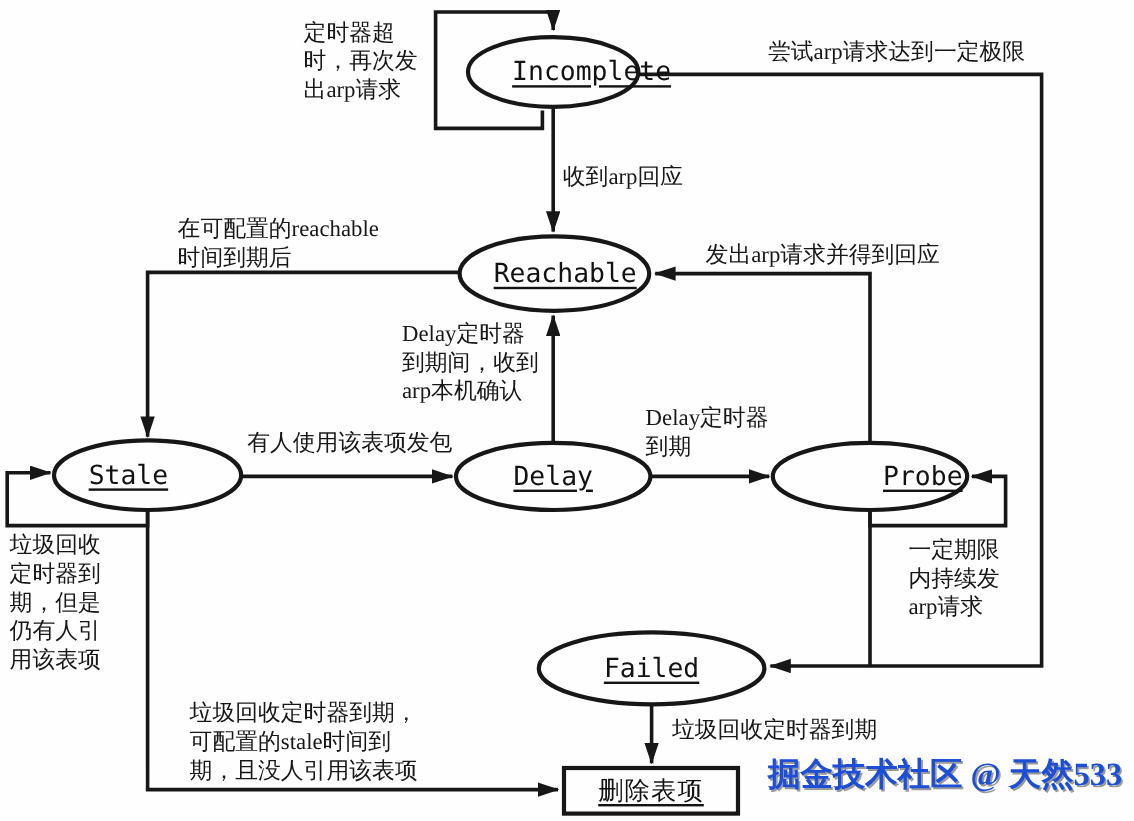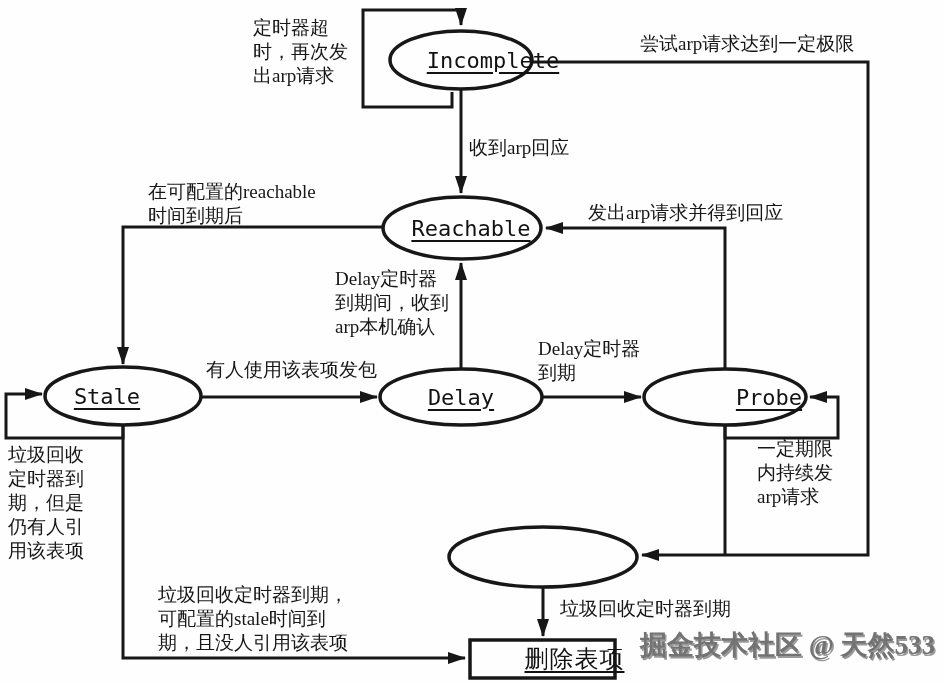--- a/index.html
+++ b/index.html
@@ -25,33 +25,32 @@
     display: flex;
     align-items: center;
     justify-content: center;
     font-family: "DejaVu Sans Mono", "Liberation Mono", monospace;
     font-size: 22px;
     color: #121212;
     text-decoration: underline;
     text-underline-offset: 4px;
   }
   .state.cjk {
-    font-size: 24px;
+    font-size: 21px;
     font-family: Liberation Serif, serif;
     letter-spacing: 1px;
-    padding-left: 32px;
   }
   .watermark {
     position: absolute;
     left: 640px;
     top: 627px;
     width: 305px;
     font-size: 27px;
     font-weight: bold;
-    color: #737373;
+    color: #1d4ed8;
     text-shadow: 1.5px 1.5px 0 #9a9a9a;
     font-family: "Liberation Serif", "DejaVu Serif", serif;
     white-space: nowrap;
   }
 </style>
 </head>
 <body>
 
 <div class="canvas">
 
@@ -89,20 +88,21 @@
       <ellipse cx="543" cy="557" rx="94" ry="30"></ellipse>
       <rect x="470" y="640" width="145" height="38"></rect>
     </g>
   </svg>
 
   <div class="state" style="left:390px; top:45px;  width:142px; height:30px;padding-left:32px;">Incomplete</div>
   <div class="state" style="left:383px; top:213px; width:176px; height:30px;">Reachable</div>
   <div class="state" style="left:45px;  top:381px; width:124px; height:30px;">Stale</div>
   <div class="state" style="left:380px; top:382px; width:162px; height:30px;">Delay</div>
   <div class="state" style="left:644px; top:382px; width:162px; height:30px;padding-left:44px;">Probe</div>
+  <div class="state" style="left:449px; top:542px; width:188px; height:30px;">Failed</div>
   <div class="state cjk" style="left:470px; top:643px; width:145px; height:32px;">删除表项</div>
 
   <div class="label" style="left:253px; top:16px;">定时器超
 时，再次发
 出arp请求</div>
   <div class="label" style="left:640px; top:32px;">尝试arp请求达到一定极限</div>
   <div class="label" style="left:469px; top:136px;">收到arp回应</div>
   <div class="label" style="left:148px; top:180px;">在可配置的reachable
 时间到期后</div>
   <div class="label" style="left:588px; top:201px;">发出arp请求并得到回应</div>
@@ -110,21 +110,21 @@
 到期间，收到
 arp本机确认</div>
   <div class="label" style="left:206px; top:358px;">有人使用该表项发包</div>
   <div class="label" style="left:538px; top:337px;">Delay定时器
 到期</div>
   <div class="label" style="left:8px; top:443px;">垃圾回收
 定时器到
 期，但是
 仍有人引
 用该表项</div>
-  <div class="label" style="left:757px; top:437px;">一定期限
+  <div class="label" style="left:757px; top:447px;">一定期限
 内持续发
 arp请求</div>
   <div class="label" style="left:560px; top:597px;">垃圾回收定时器到期</div>
   <div class="label" style="left:158px; top:583px;">垃圾回收定时器到期，
 可配置的stale时间到
 期，且没人引用该表项</div>
 
   <div class="watermark">掘金技术社区 @ 天然533</div>
 
 </div>

